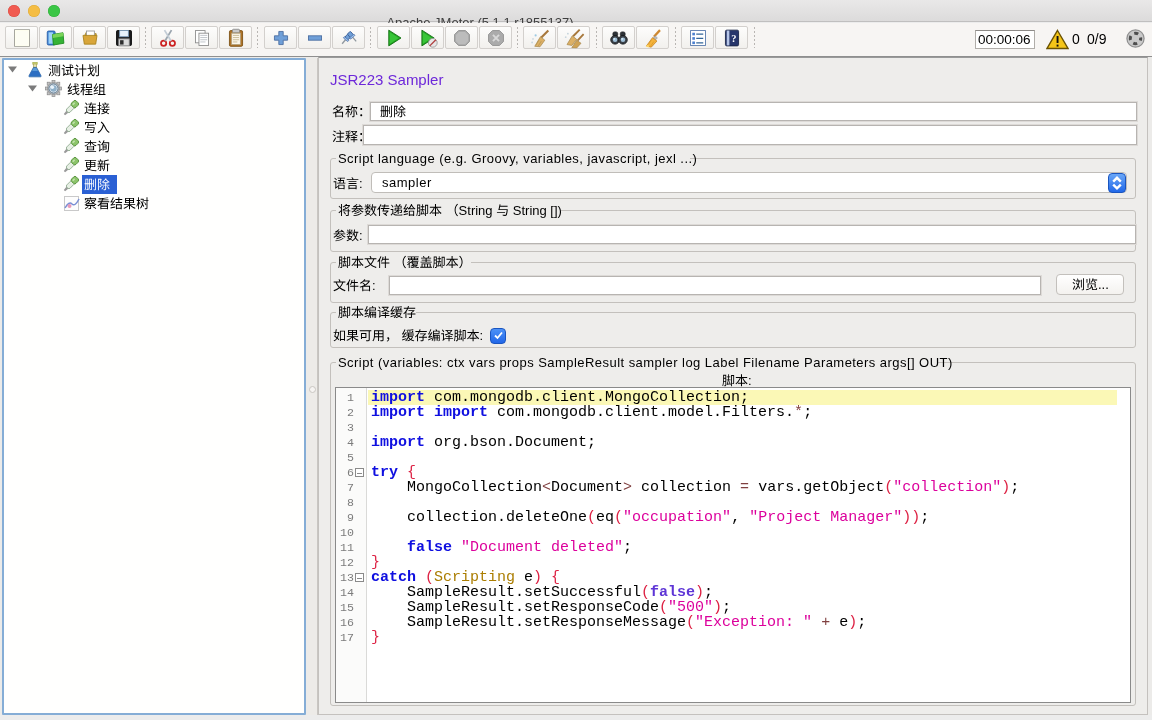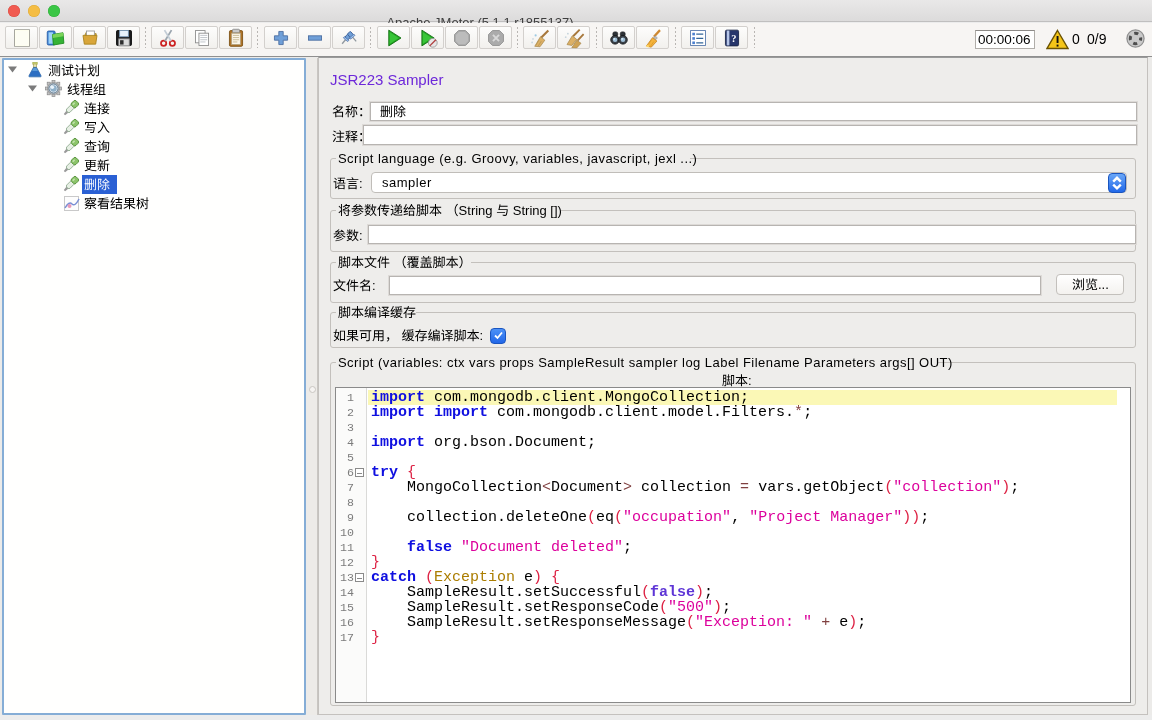--- a/index.html
+++ b/index.html
@@ -627,19 +627,19 @@
 
 <b style="color:#0f0fe0">import</b> org.bson.Document;
 
 <b style="color:#0f0fe0">try</b> <span style="color:#dd2244">{</span>
     MongoCollection<span style="color:#804040">&lt;</span>Document<span style="color:#804040">&gt;</span> collection <span style="color:#804040">=</span> vars.getObject<span style="color:#dd2244">(</span><span style="color:#dc009c">"collection"</span><span style="color:#dd2244">)</span>;
 
     collection.deleteOne<span style="color:#dd2244">(</span>eq<span style="color:#dd2244">(</span><span style="color:#dc009c">"occupation"</span>, <span style="color:#dc009c">"Project Manager"</span><span style="color:#dd2244">))</span>;
 
     <b style="color:#0f0fe0">false</b> <span style="color:#dc009c">"Document deleted"</span>;
 <span style="color:#dd2244">}</span>
-<b style="color:#0f0fe0">catch</b> <span style="color:#dd2244">(</span><span style="color:#ab7d00">Exception</span> e<span style="color:#dd2244">)</span> <span style="color:#dd2244">{</span>
+<b style="color:#0f0fe0">catch</b> <span style="color:#dd2244">(</span><span style="color:#ab7d00">Scripting</span> e<span style="color:#dd2244">)</span> <span style="color:#dd2244">{</span>
     SampleResult.setSuccessful<span style="color:#dd2244">(</span><b style="color:#5e35d6">false</b><span style="color:#dd2244">)</span>;
     SampleResult.setResponseCode<span style="color:#dd2244">(</span><span style="color:#dc009c">"500"</span><span style="color:#dd2244">)</span>;
     SampleResult.setResponseMessage<span style="color:#dd2244">(</span><span style="color:#dc009c">"Exception: "</span> <span style="color:#804040">+</span> e<span style="color:#dd2244">)</span>;
 <span style="color:#dd2244">}</span></pre>
 </div>
 </div>
 <div class="abs" style="left:0;top:715px;width:1152px;height:5px;background:#ececec"></div>
 </body></html>

